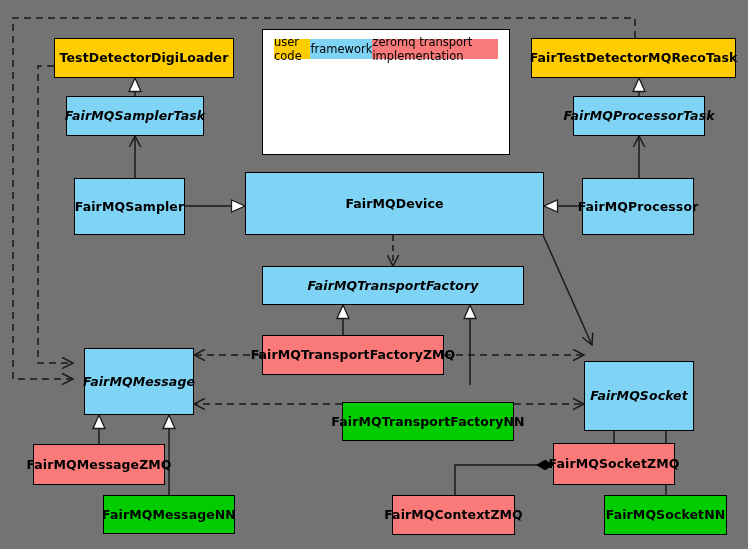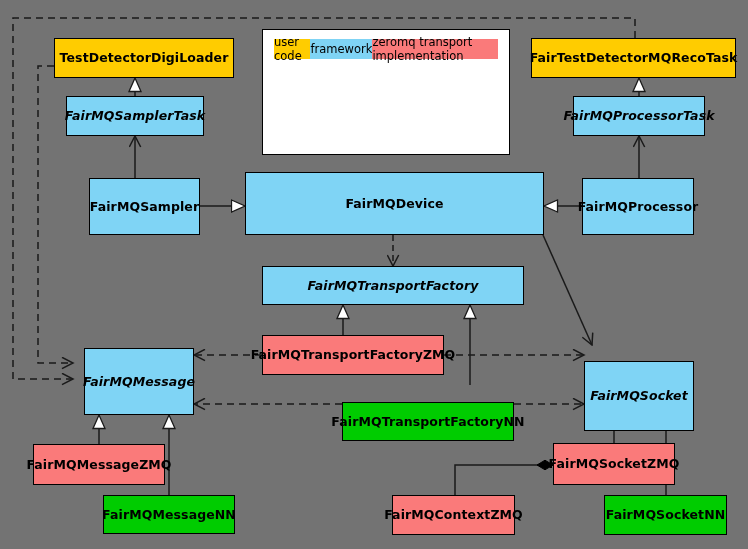--- a/index.html
+++ b/index.html
@@ -129,21 +129,21 @@
     </g>
   </svg>
 
   <div id="nodes-layer">
       <div class="node" style="left: 54px; top: 38px; width: 180px; height: 40px; background: rgb(255, 204, 0);">
         <span>TestDetectorDigiLoader</span>
       </div>
       <div class="node abstract" style="left: 66px; top: 96px; width: 138px; height: 40px; background: rgb(127, 212, 245);">
         <span>FairMQSamplerTask</span>
       </div>
-      <div class="node" style="left: 74px; top: 178px; width: 111px; height: 57px; background: rgb(127, 212, 245); margin-left: 15px;">
+      <div class="node" style="left: 74px; top: 178px; width: 111px; height: 57px; background: rgb(127, 212, 245);">
         <span>FairMQSampler</span>
       </div>
       <div class="node" style="left: 245px; top: 172px; width: 299px; height: 63px; background: rgb(127, 212, 245);">
         <span>FairMQDevice</span>
       </div>
       <div class="node" style="left: 531px; top: 38px; width: 205px; height: 40px; background: rgb(255, 204, 0);">
         <span>FairTestDetectorMQRecoTask</span>
       </div>
       <div class="node abstract" style="left: 573px; top: 96px; width: 132px; height: 40px; background: rgb(127, 212, 245);">
         <span>FairMQProcessorTask</span>

